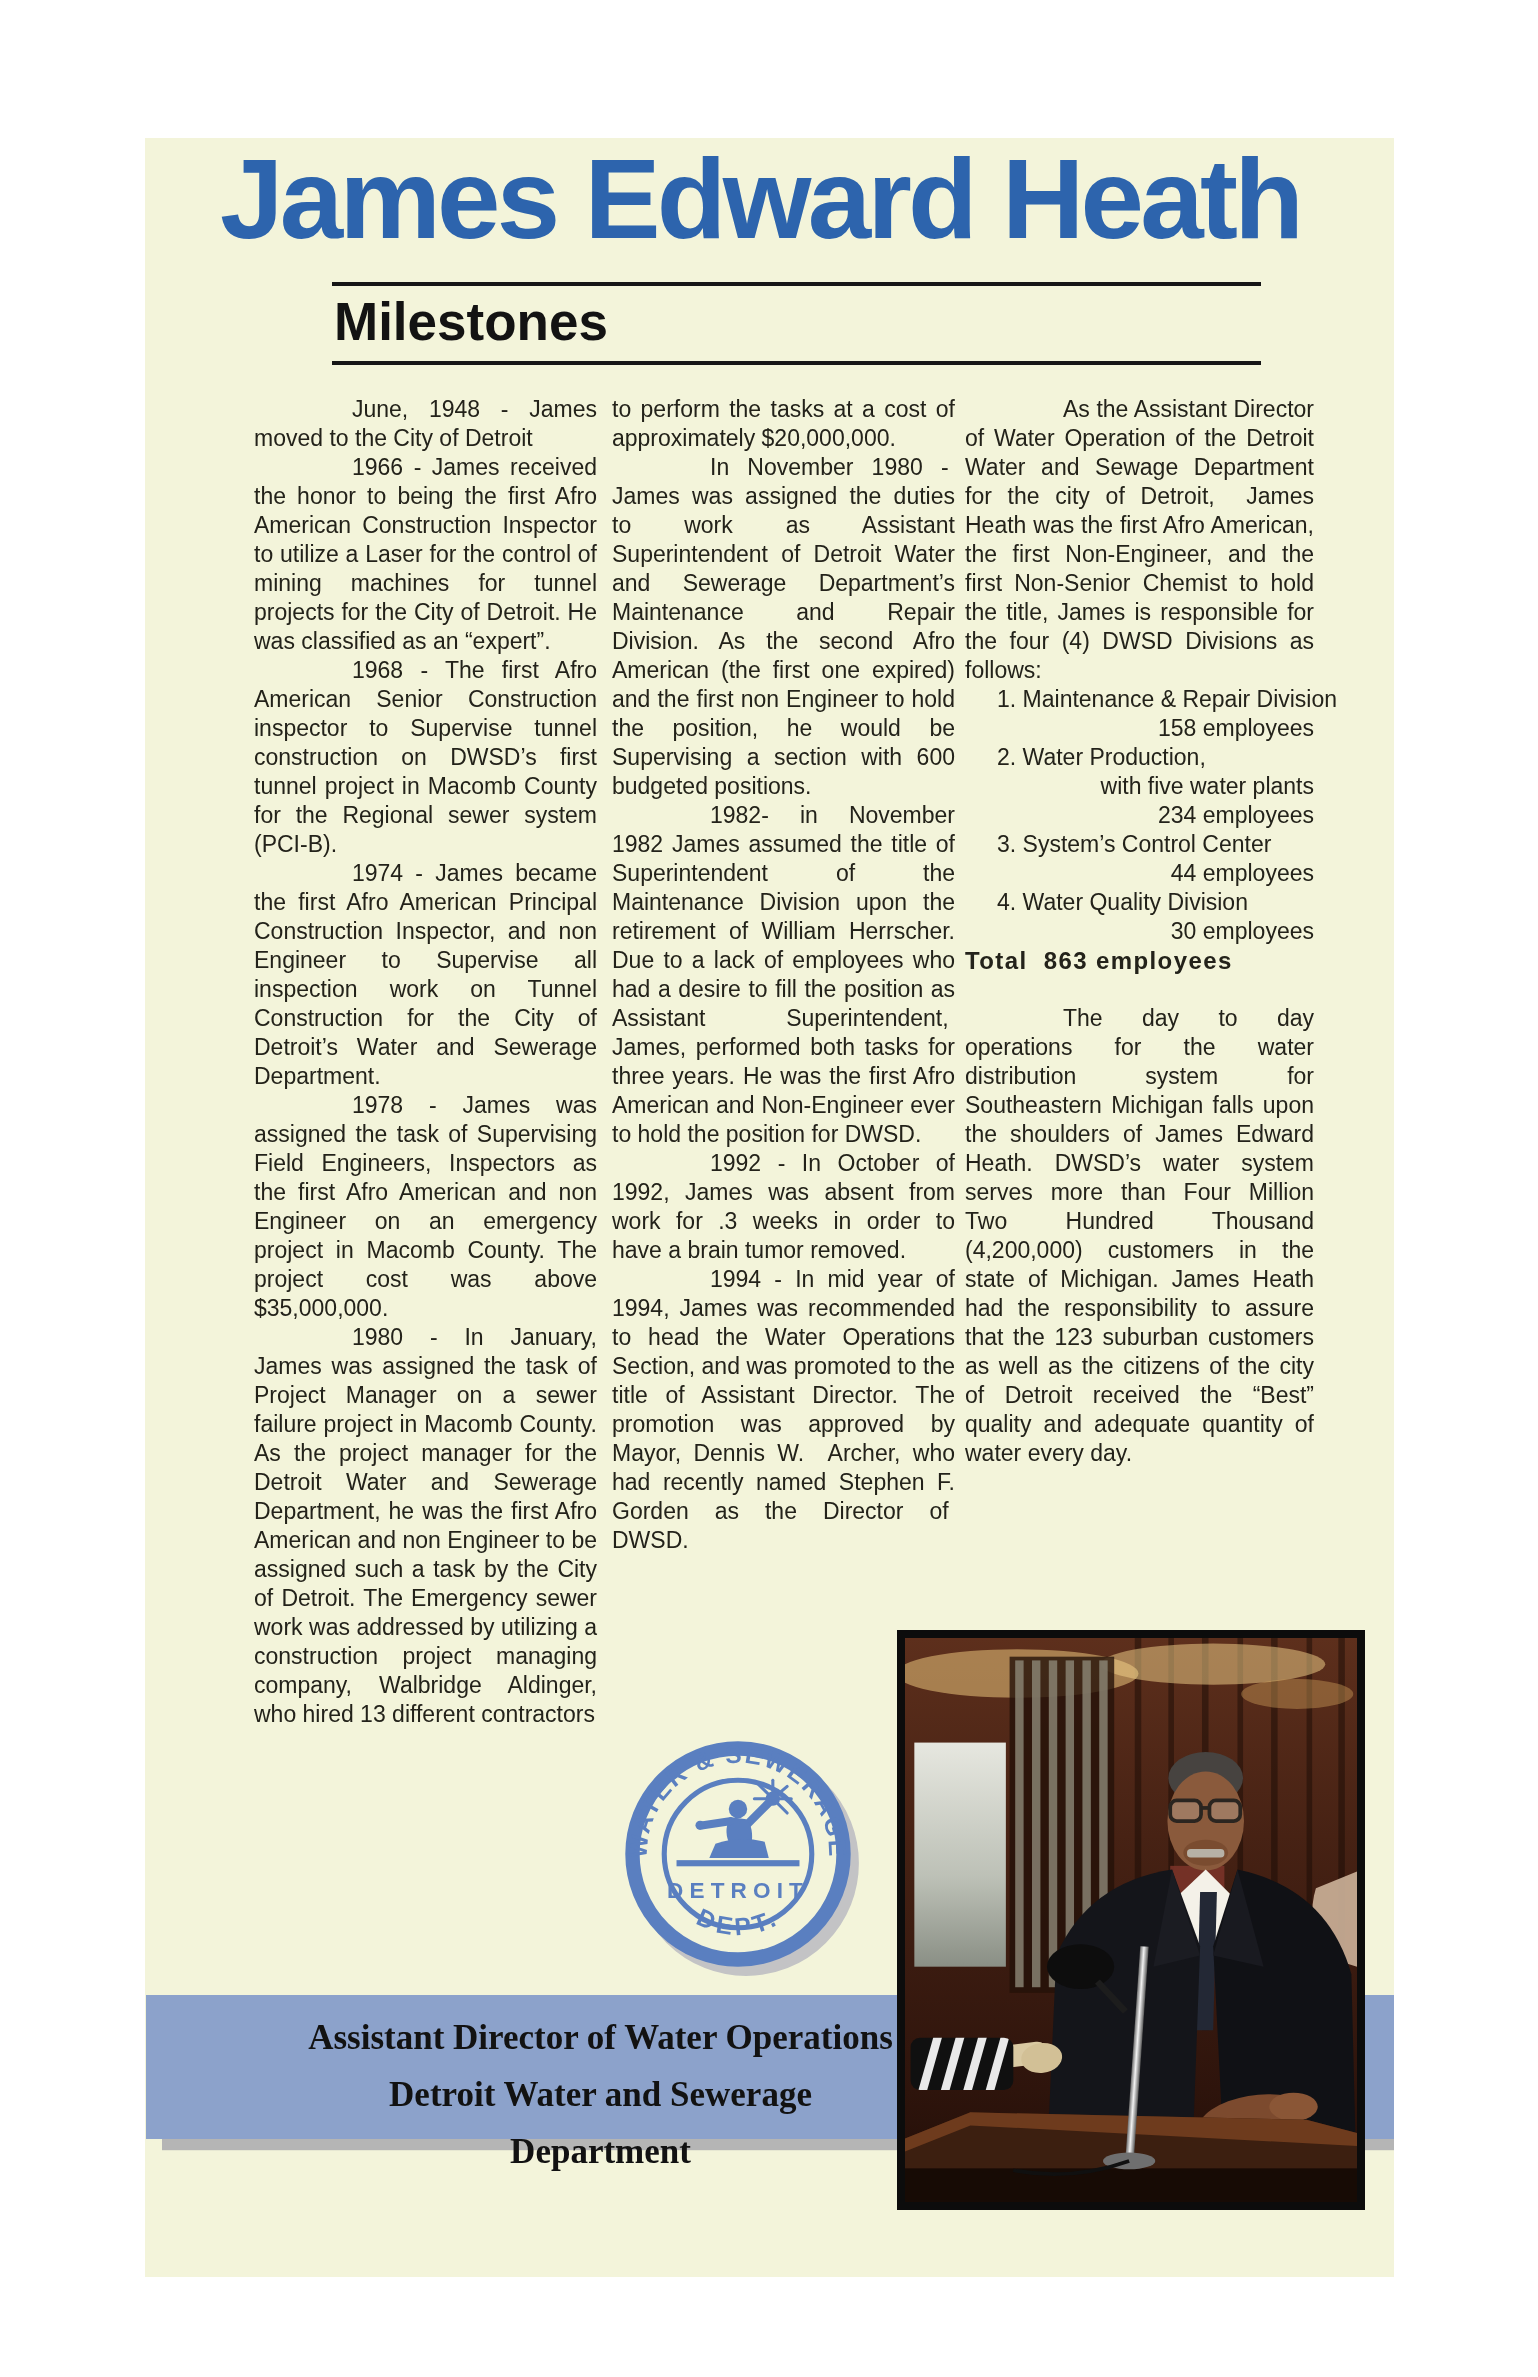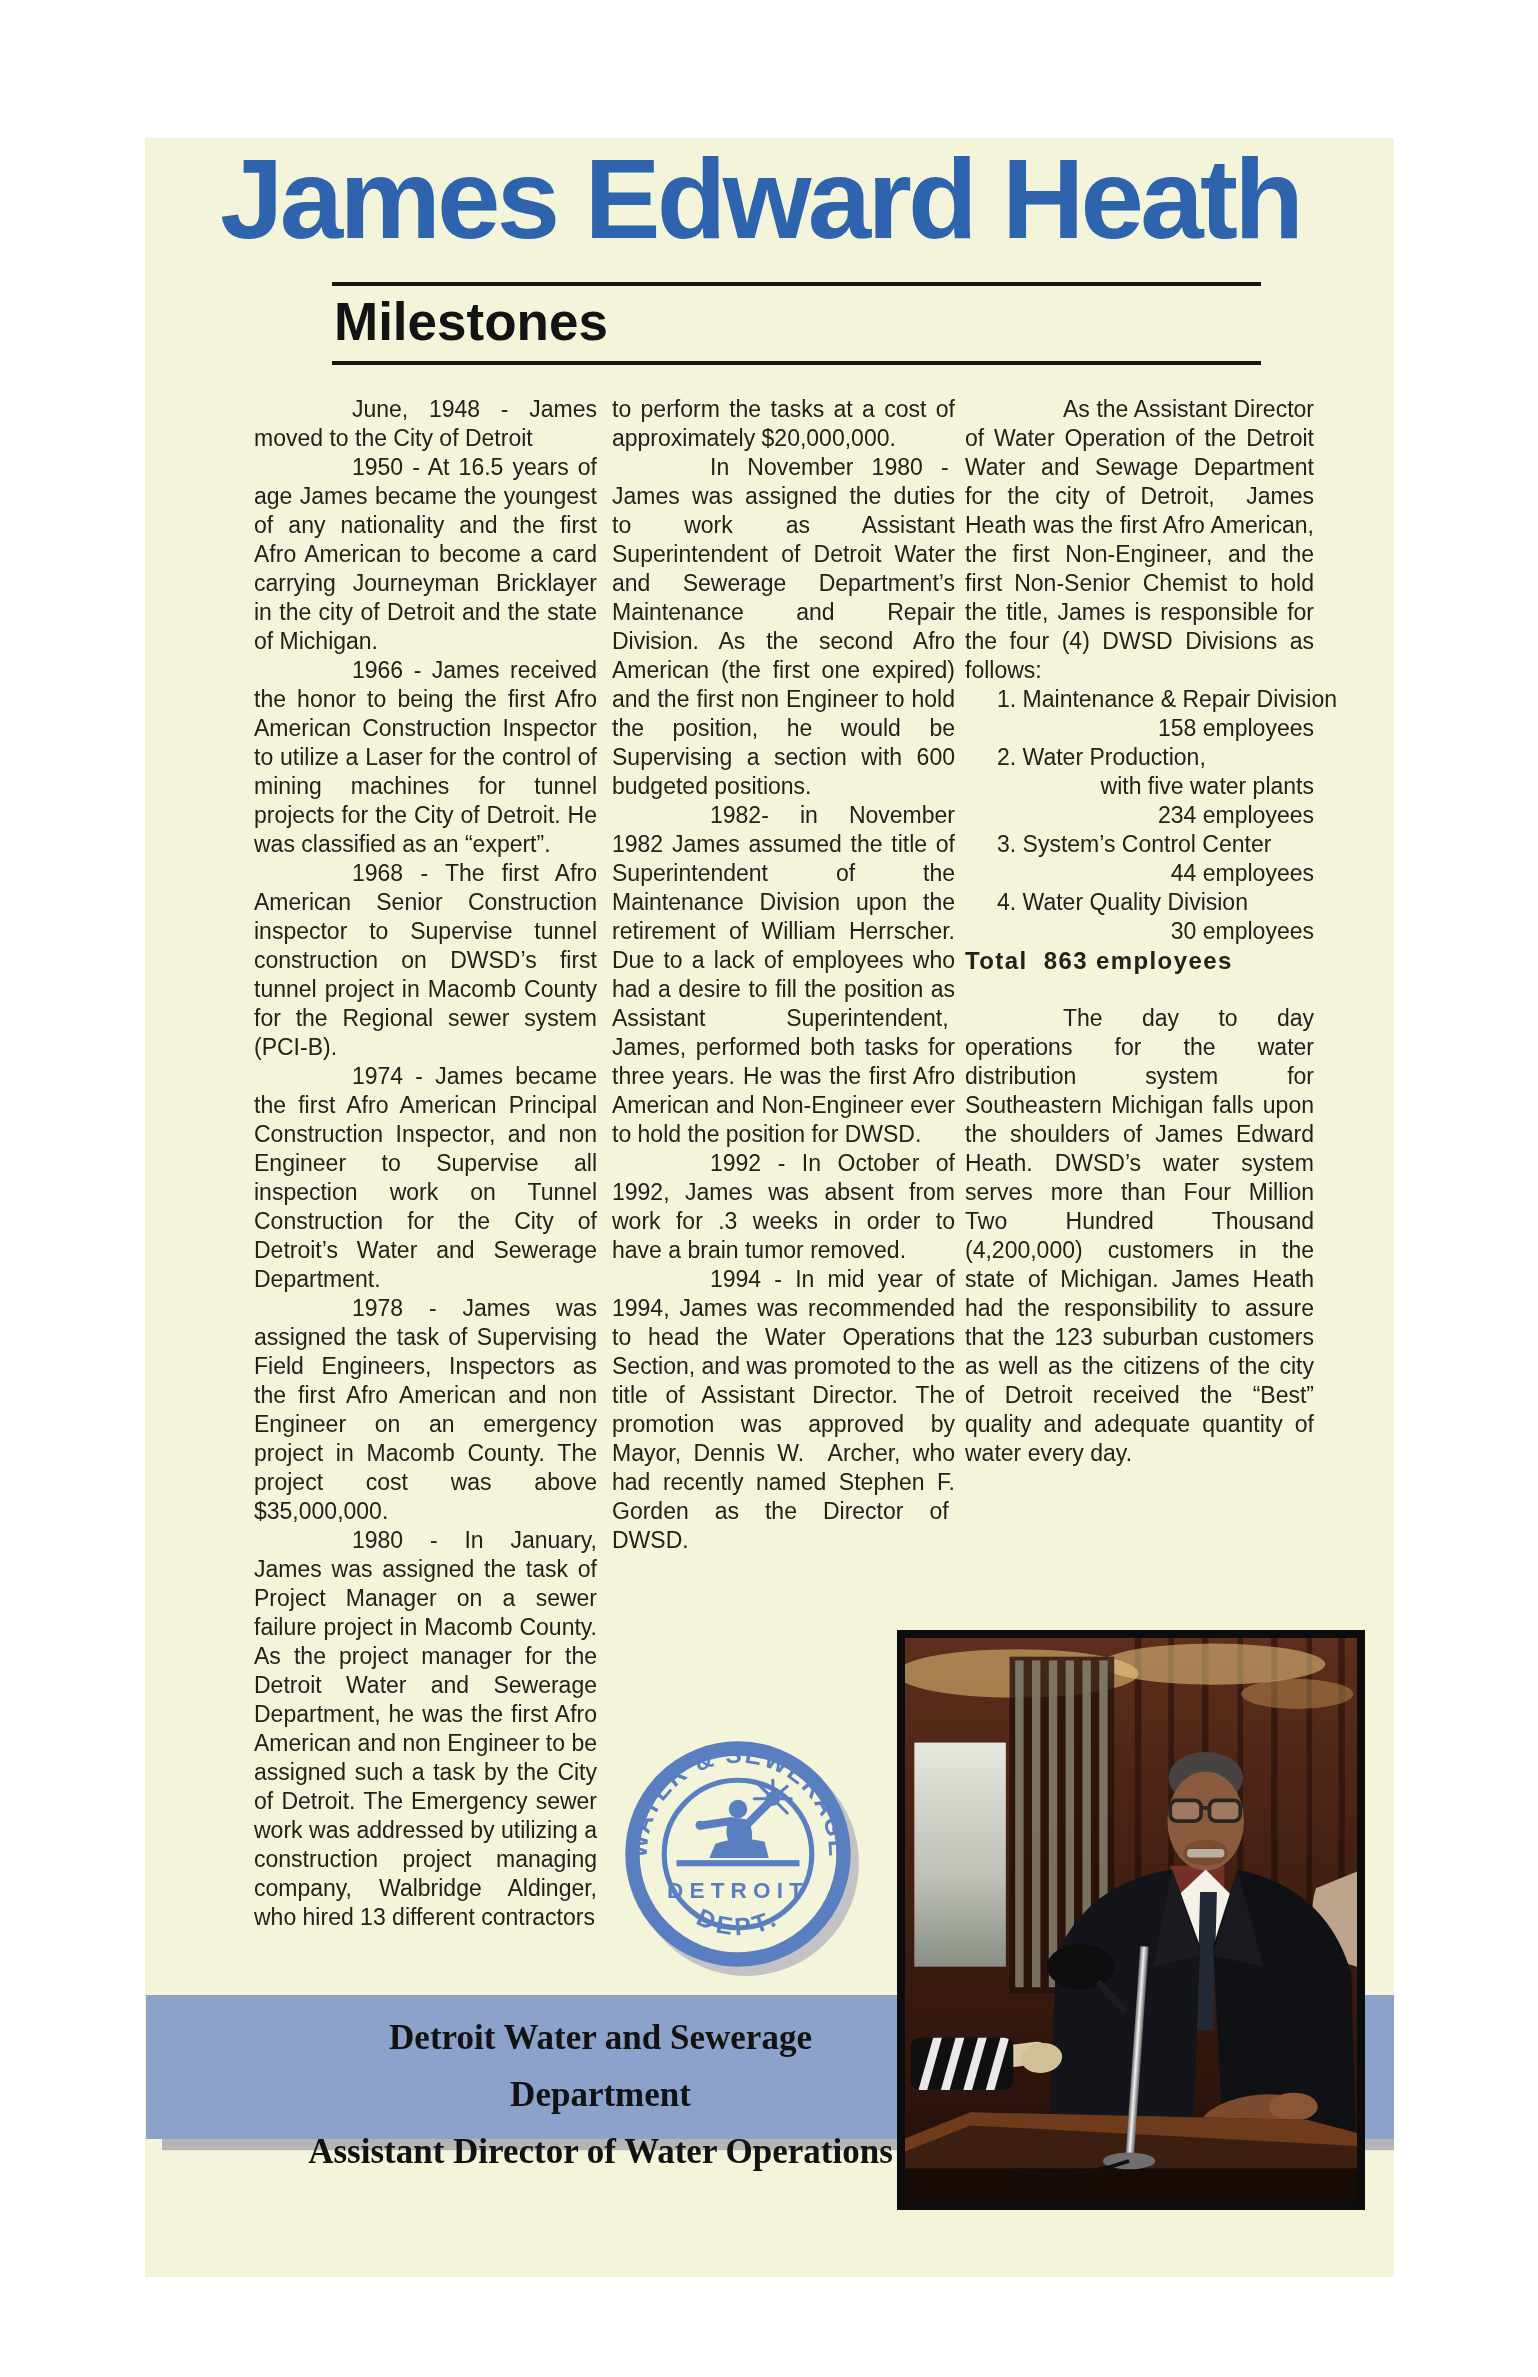--- a/index.html
+++ b/index.html
@@ -40,21 +40,20 @@
 <div class="canvas">
   <div class="page"></div>
 
   <div class="doc-title">James Edward Heath</div>
   <div class="rule rule-top"></div>
   <div class="doc-subtitle">Milestones</div>
   <div class="rule rule-bottom"></div>
 
   <div class="col col-1">
     <p>June, 1948 - James moved to the City of Detroit</p>
-    <p>1950 - At 16.5 years of age James became the youngest of any nationality and the first Afro American to become a card carrying Journeyman Bricklayer in the city of Detroit and the state of Michigan.</p>
     <p>1966 - James received the honor to being the first Afro American Construction Inspector to utilize a Laser for the control of mining machines for tunnel projects for the City of Detroit. He was classified as an “expert”.</p>
     <p>1968 - The first Afro American Senior Construction inspector to Supervise tunnel construction on DWSD’s first tunnel project in Macomb County for the Regional sewer system (PCI-B).</p>
     <p>1974 - James became the first Afro American Principal Construction Inspector, and non Engineer to Supervise all inspection work on Tunnel Construction for the City of Detroit’s Water and Sewerage Department.</p>
     <p>1978 - James was assigned the task of Supervising Field Engineers, Inspectors as the first Afro American and non Engineer on an emergency project in Macomb County. The project cost was above $35,000,000.</p>
     <p>1980 - In January, James was assigned the task of Project Manager on a sewer failure project in Macomb County. As the project manager for the Detroit Water and Sewerage Department, he was the first Afro American and non Engineer to be assigned such a task by the City of Detroit. The Emergency sewer work was addressed by utilizing a construction project managing company, Walbridge Aldinger, who hired 13 different contractors</p>
   </div>
 
   <div class="col col-2">
     <p class="no-indent">to perform the tasks at a cost of approximately $20,000,000.</p>
     <p>In November 1980 -&nbsp; James was assigned the duties to work as Assistant Superintendent of Detroit Water and Sewerage Department’s Maintenance and Repair Division. As the second Afro American (the first one expired) and the first non Engineer to hold the position, he would be Supervising a section with 600 budgeted positions.</p>
@@ -231,18 +230,18 @@
             <line x1="42" y1="488" x2="60" y2="424"></line>
           <line x1="66" y1="488" x2="84" y2="424"></line>
             <line x1="90" y1="488" x2="108" y2="424"></line>
         </g>
       </g>
     </svg>
   </div>
 
   <div class="banner">
     <div class="banner-text">
+      <div>Assistant Director of Water Operations</div>
       <div>Detroit Water and Sewerage Department</div>
-      <div>Assistant Director of Water Operations</div>
     </div>
   </div>
 </div>
 
 
 </body></html>

